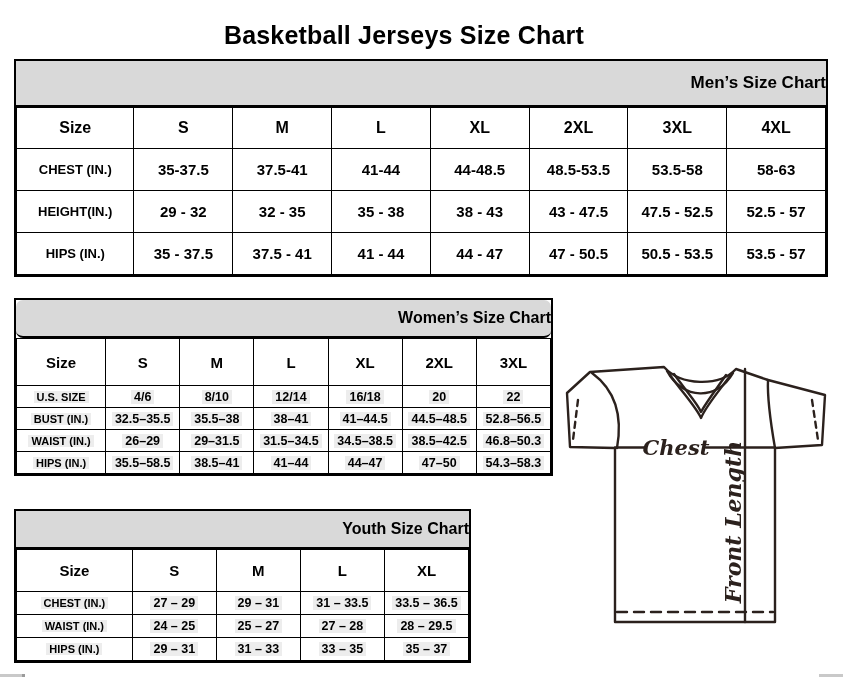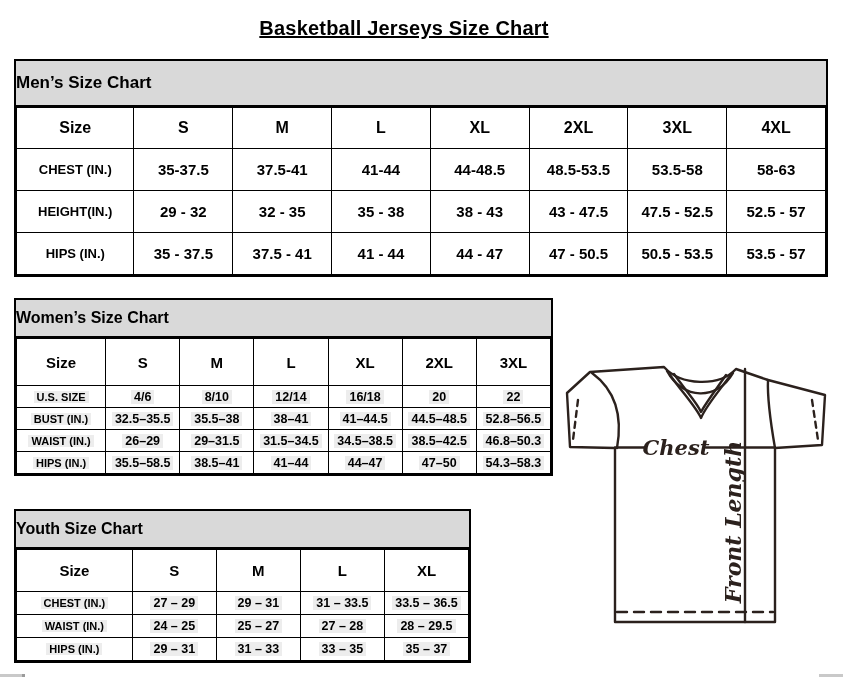--- a/index.html
+++ b/index.html
@@ -2,43 +2,43 @@
 <html><head>
 <meta charset="utf-8">
 <style>
   html,body{margin:0;padding:0;}
   body{
     width:843px;height:679px;position:relative;overflow:hidden;
     background:#ffffff;font-family:"Liberation Sans",sans-serif;color:#000;
   }
   .page-title{
     position:absolute;left:0;top:4px;width:808px;text-align:center;
-    font-size:20px;font-weight:bold;letter-spacing:0.2px;text-decoration:underline;
+    font-size:25px;font-weight:bold;letter-spacing:0.2px;
   }
   .chart{position:absolute;border:2px solid #000;background:#fff;box-sizing:border-box;}
   .chart-title{
     background:#d9d9d9;border-bottom:2px solid #000;
-    text-align:left;font-weight:bold;
+    text-align:right;font-weight:bold;
   }
   table{border-collapse:collapse;width:100%;table-layout:fixed;}
   th,td{
     border:1.5px solid #000;text-align:center;font-weight:bold;
     padding:0;overflow:hidden;white-space:nowrap;
   }
   
   #mens{left:14px;top:59px;width:814px;}
   #mens .chart-title{height:44px;line-height:44px;font-size:17px;}
   #mens thead th{height:40px;font-size:16px;}
   #mens tbody tr{height:42px;}
   #mens tbody th{font-size:13px;}
   #mens tbody td{font-size:15px;}
   #mens-table thead th:first-child{width:14.4%;}
   
   #womens{left:14px;top:298px;width:539px;}
-  #womens .chart-title{height:36px;line-height:36px;font-size:16px;}
+  #womens .chart-title{height:36px;line-height:36px;font-size:16px;border-radius:7px;}
   #womens thead th{height:46px;font-size:15px;}
   #womens tbody tr{height:22px;}
   #womens tbody th{font-size:11px;}
   #womens tbody td{font-size:12.5px;}
   #womens-table thead th:first-child{width:16.5%;}
   
   #youth{left:14px;top:492px;width:457px;margin-top:17px;}
   #youth .chart-title{height:36px;line-height:36px;font-size:16px;}
   #youth thead th{height:41px;font-size:15px;}
   #youth tbody tr{height:23px;}

